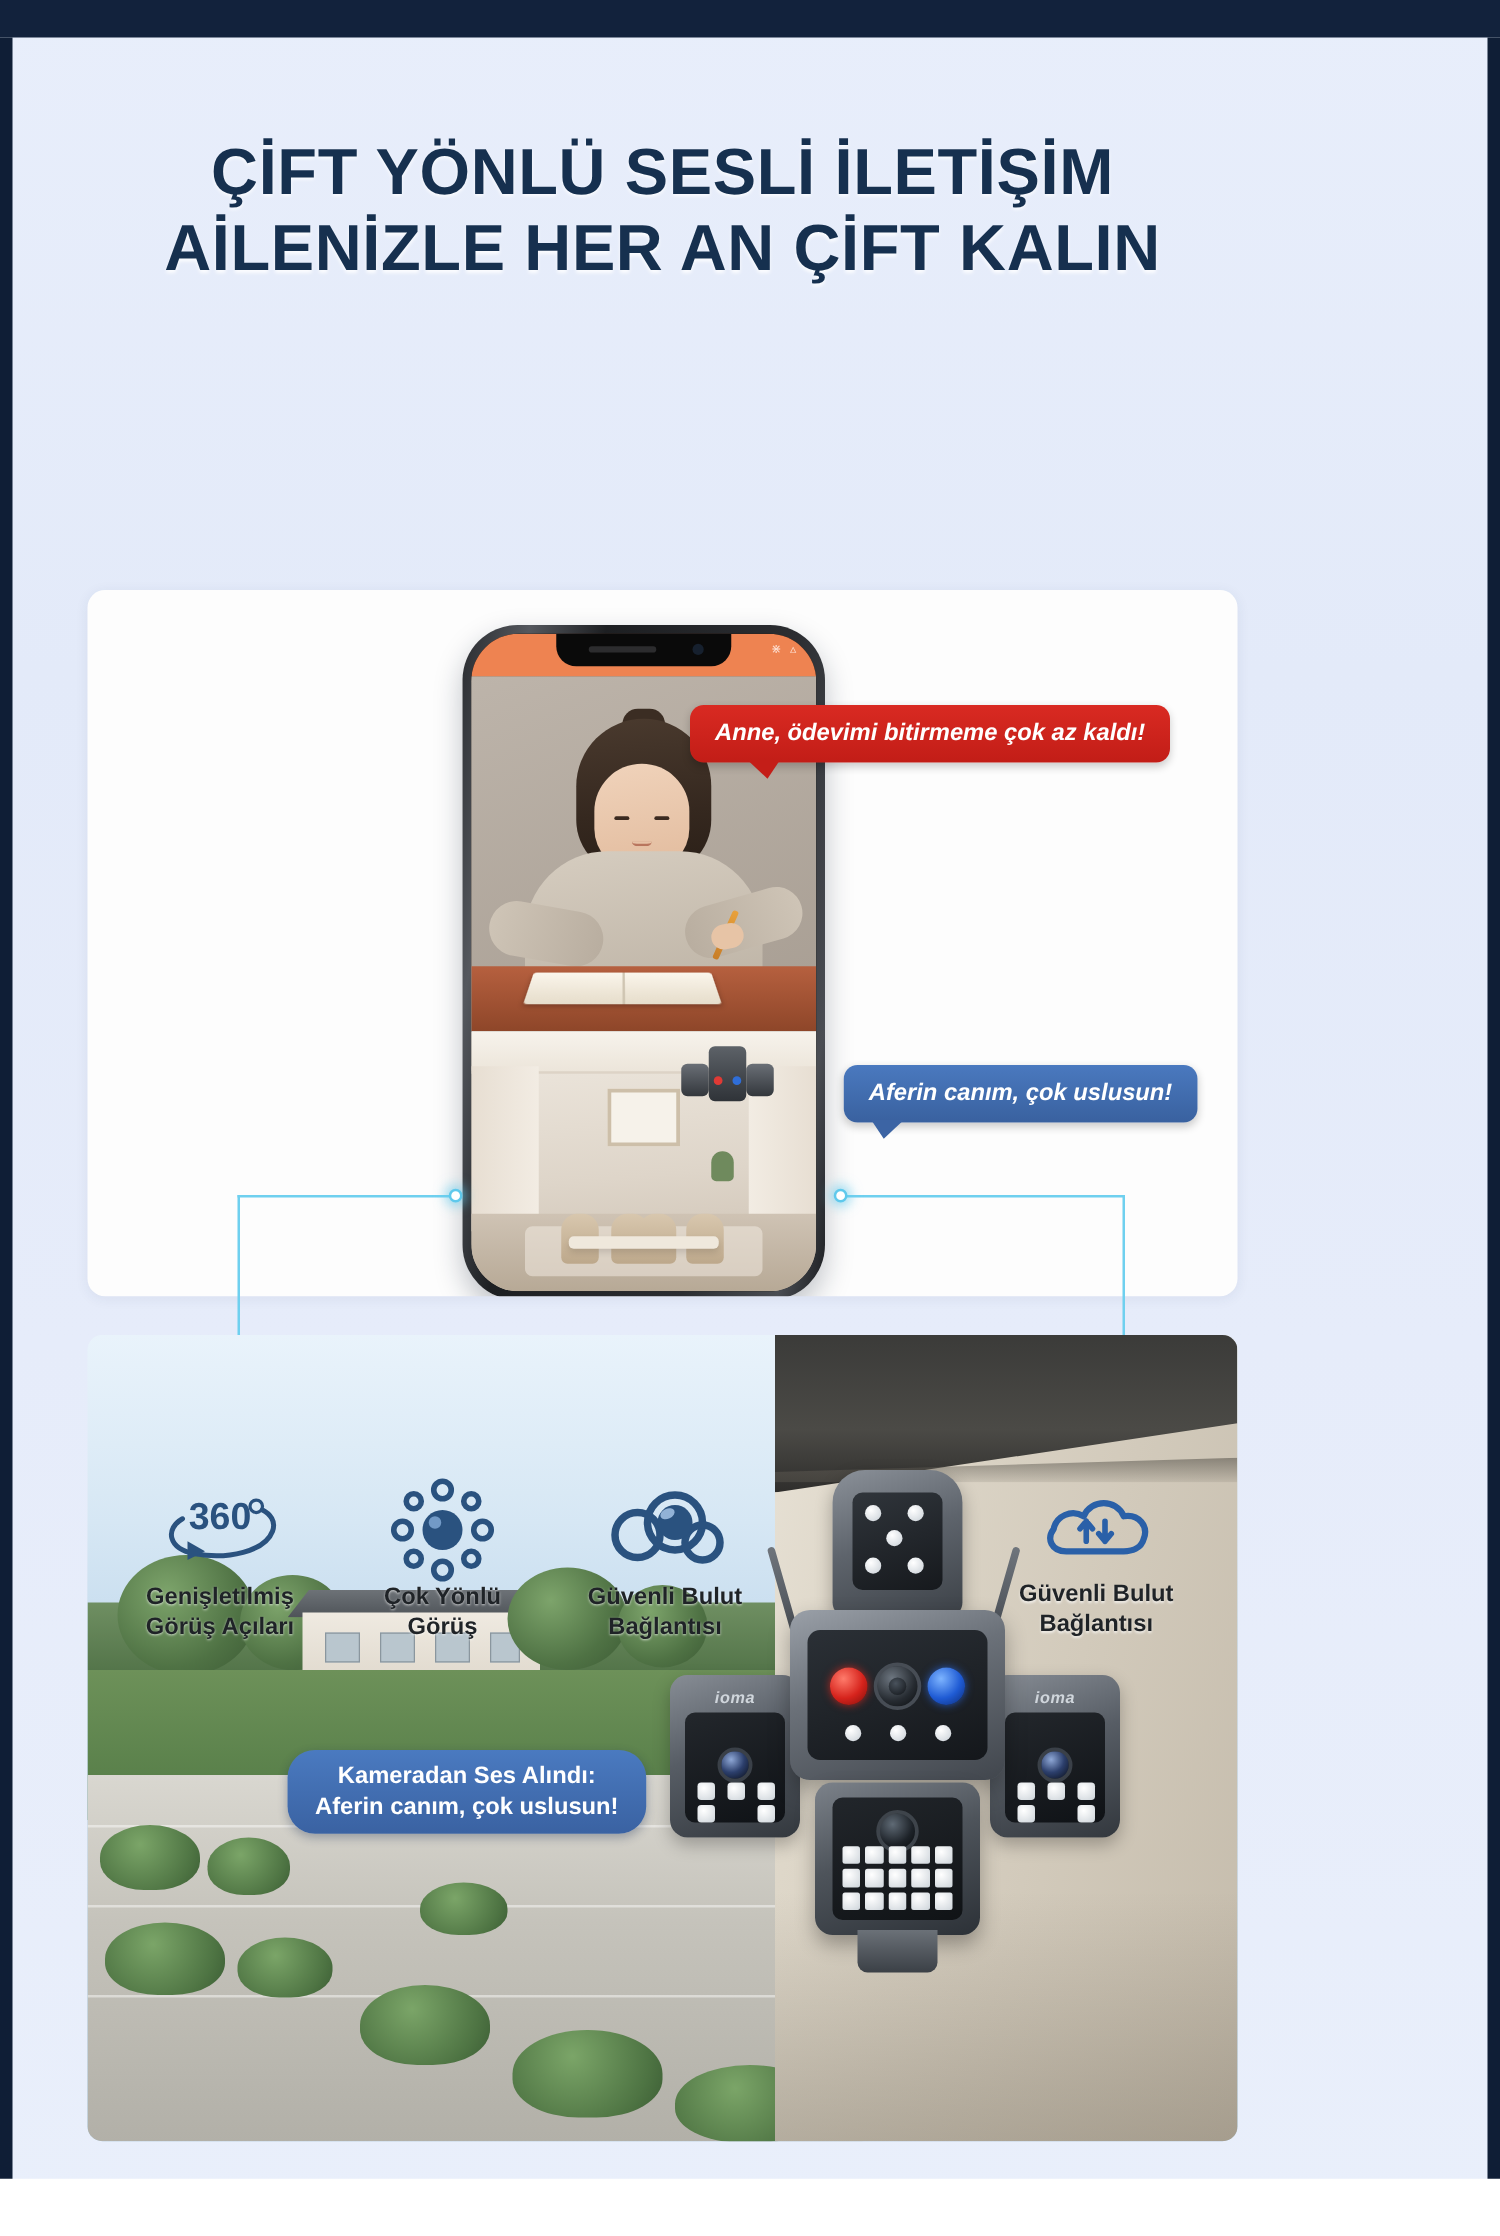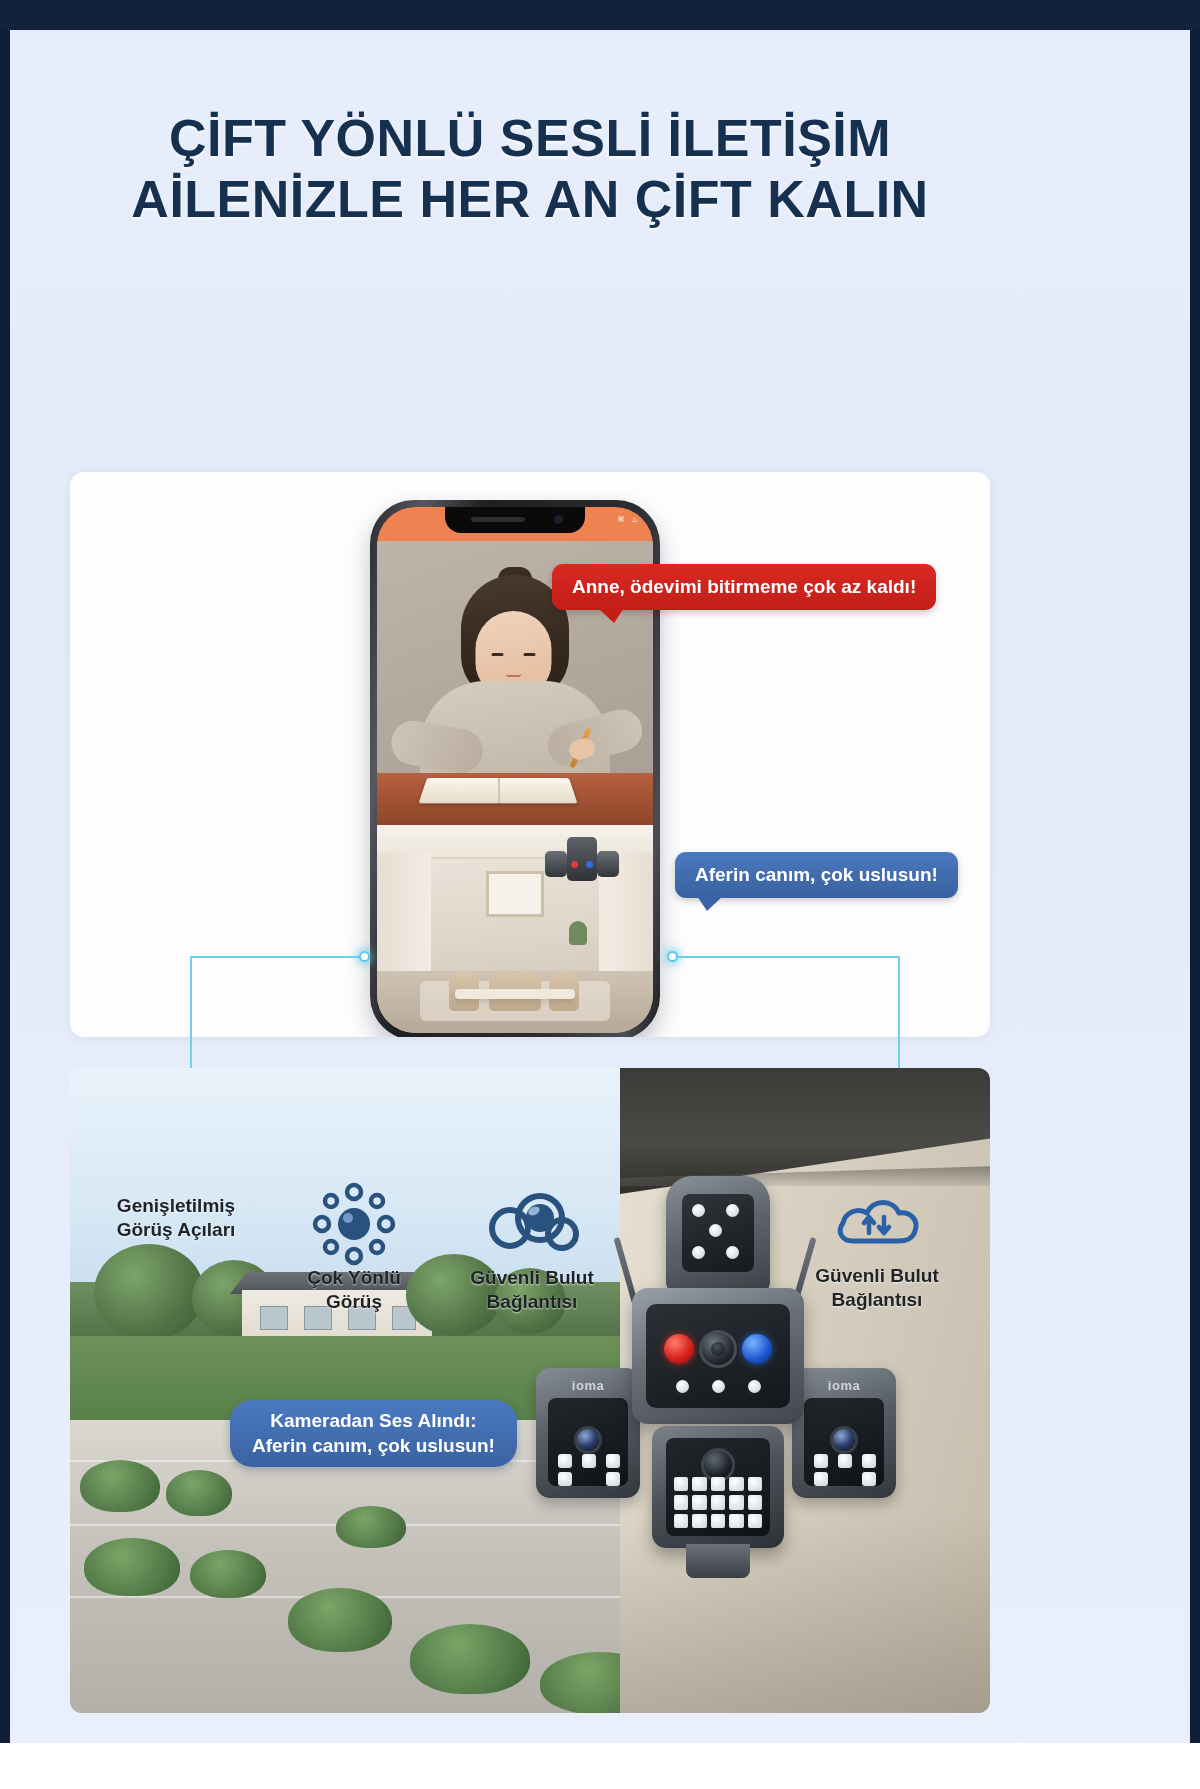--- a/index.html
+++ b/index.html
@@ -227,20 +227,21 @@
   
   .bubble {
     position: absolute;
     padding: 12px 20px;
     border-radius: 11px;
     color: #ffffff;
     font-size: 19px;
     font-weight: 700;
     white-space: nowrap;
     box-shadow: 0 3px 7px rgba(0,0,0,0.2);
+    font-style: italic;
   }
   .bubble-red {
     left: 482px; top: 92px;
     background: linear-gradient(180deg, #d92a22 0%, #c21d17 100%);
   }
   .bubble-red::after {
     content: ""; position: absolute;
     left: 46px; bottom: -13px;
     border-left: 16px solid transparent;
     border-right: 10px solid transparent;
@@ -411,25 +412,26 @@
     position: absolute; left: 14px; top: 12px;
     width: 104px; height: 98px;
     background: linear-gradient(160deg,#22262b,#101316);
     border-radius: 8px;
   }
   .bl-lens { position: absolute; left: 50%; top: 10px; transform: translateX(-50%); width: 34px; height: 34px; border-radius: 50%; background: radial-gradient(circle at 36% 30%, #5f6a75 0%, #1d2228 60%, #070a0c 100%); border: 3px solid #3e444b; }
   .led-grid { position: absolute; left: 8px; bottom: 8px; width: 88px; display: grid; grid-template-columns: repeat(5,1fr); gap: 4px; }
   .led-grid i { display: block; width: 100%; padding-bottom: 100%; background: radial-gradient(circle at 36% 32%, #ffffff, #cdd4da); border-radius: 2px; }
 
   .cam-side {
-    position: absolute; top: 192px;
+    position: absolute; top: 164px;
     width: 104px; height: 130px;
     background: linear-gradient(160deg, #878d95 0%, #575d65 44%, #33383e 100%);
     border-radius: 14px;
     box-shadow: 0 6px 14px rgba(0,0,0,0.26);
+    font-style: italic;
   }
   .cam-side.sl { left: 0; } .cam-side.sr { right: 0; }
   .cam-side .brand {
     position: absolute; left: 0; top: 10px; width: 100%;
     text-align: center; color: #cfd5db; font-size: 13px; font-weight: 700;
     letter-spacing: 0.5px;
   }
   .cam-side .face {
     position: absolute; left: 12px; top: 30px;
     width: 80px; height: 88px;
@@ -679,20 +681,28 @@
           </div>
         </div>
       </div>
 
       <div class="mount"></div>
     </div>
 
     <div class="features">
 
       <div class="feat">
+        <div class="feat-ico">
+          <svg width="100" height="62" viewBox="0 0 100 62">
+            <text x="50" y="30" text-anchor="middle" font-family="Liberation Sans, sans-serif" font-size="30" font-weight="700" fill="#2a527f">360</text>
+            <circle cx="79" cy="12" r="5" fill="none" stroke="#2a527f" stroke-width="2.6"></circle>
+            <path d="M20 22 C6 30, 8 46, 30 50 C56 55, 86 48, 92 32 C95 24, 90 18, 84 15" fill="none" stroke="#2a527f" stroke-width="4" stroke-linecap="round"></path>
+            <path d="M24 40 L38 48 L24 55 Z" fill="#2a527f"></path>
+          </svg>
+        </div>
         <div class="feat-label">
           <span>Genişletilmiş</span><br>
           <span>Görüş Açıları</span>
         </div>
       </div>
 
       <div class="feat">
         <div class="feat-ico">
           <svg width="86" height="86" viewBox="0 0 86 86">
             <circle cx="43" cy="43" r="16" fill="#2a527f"></circle>

